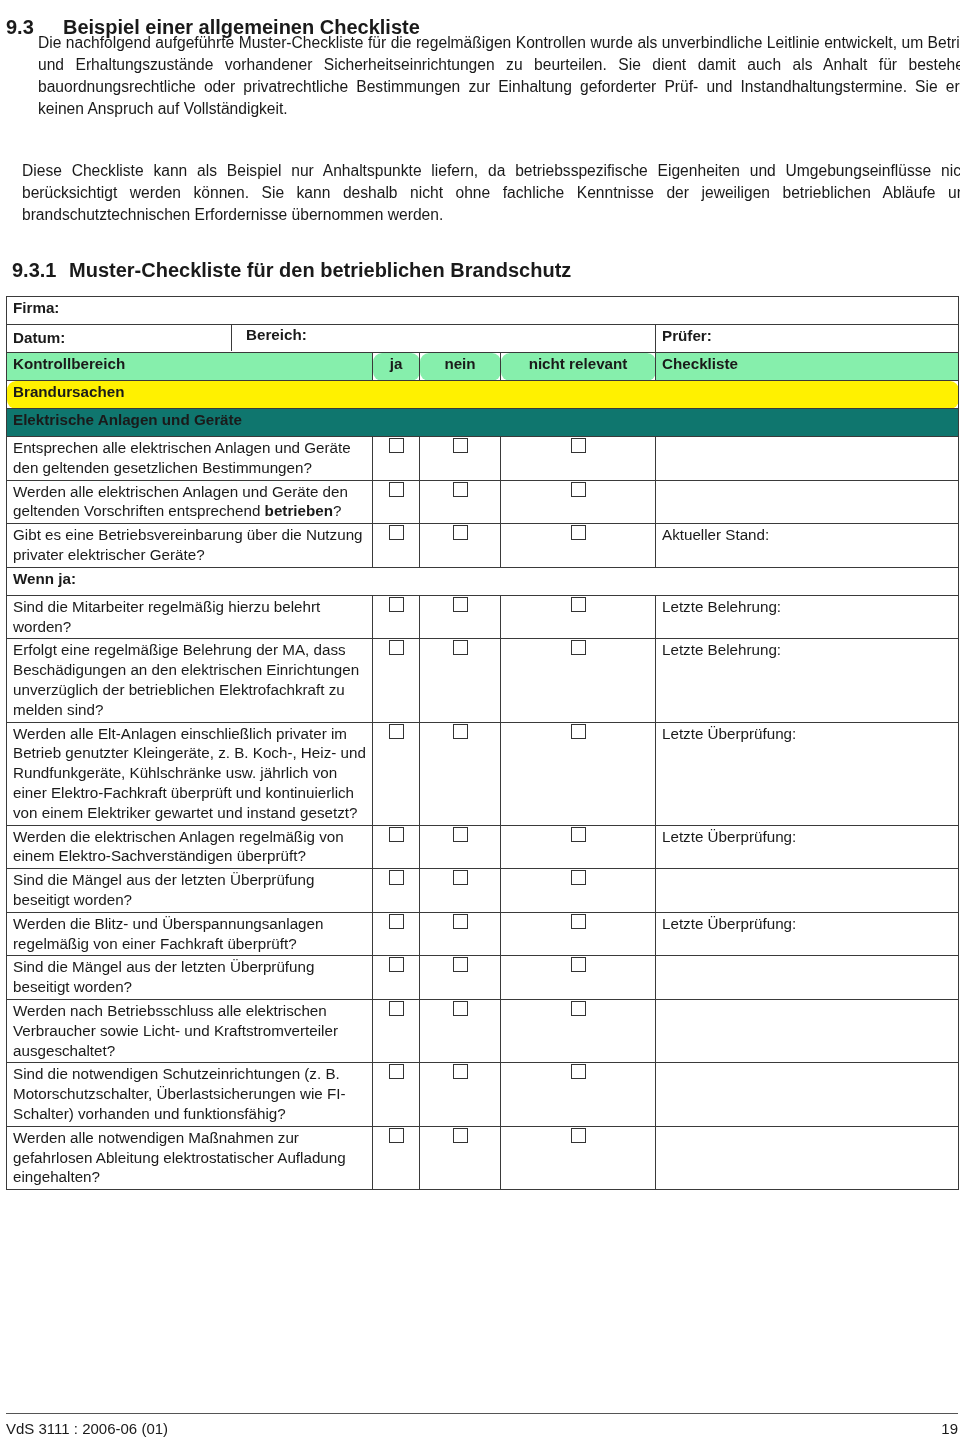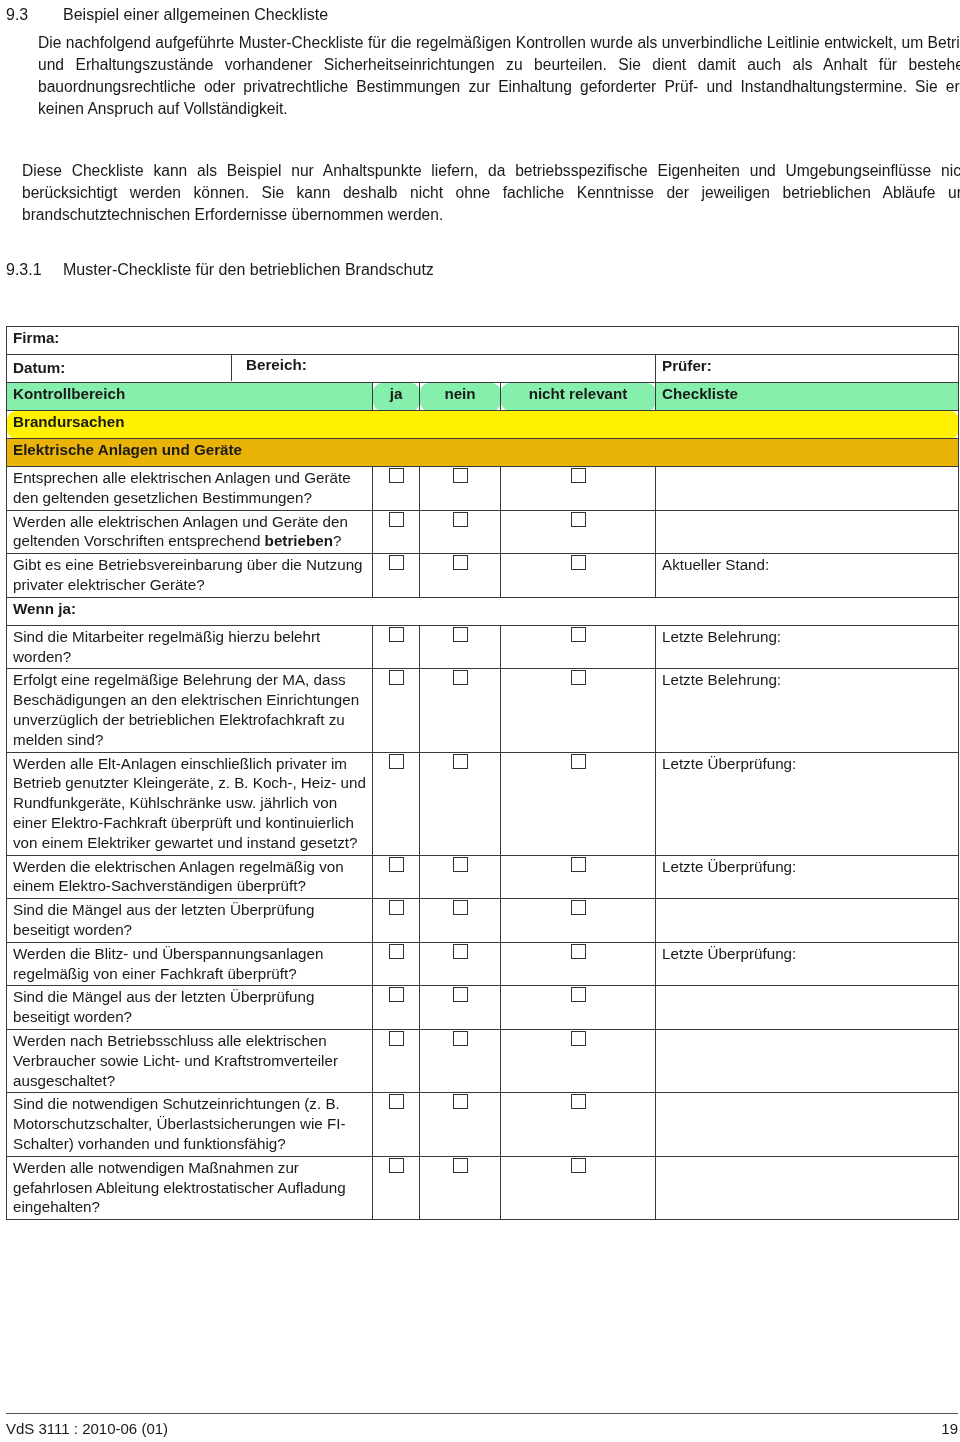--- a/index.html
+++ b/index.html
@@ -1,32 +1,32 @@
 <!DOCTYPE html>
 <html><head>
 <meta charset="utf-8">
 <style>
   html, body { margin: 0; padding: 0; background: #ffffff; }
   body { width: 960px; height: 1442px; position: relative; overflow: hidden;
          font-family: "Liberation Sans", sans-serif; color: #1a1a1a; }
-  .h1 { position: absolute; left: 6px; top: 4px; font-size: 16px; font-weight: normal; line-height: 22px; }
+  .h1 { position: absolute; left: 6px; top: 16px; font-size: 20px; font-weight: bold; line-height: 22px; }
   .h1 .num { display: inline-block; width: 57px; }
   .para { position: absolute; left: 6px; width: 952px; font-size: 15.6px; line-height: 22px; text-align: justify; }
   .p1 { top: 32px; margin-left: 32px; }
   .p2 { top: 160px; margin-left: 16px; }
-  .h2 { position: absolute; left: 6px; top: 259px; font-size: 16px; font-weight: normal; line-height: 22px; }
+  .h2 { position: absolute; left: 12px; top: 259px; font-size: 20px; font-weight: bold; line-height: 22px; }
   .h2 .num { display: inline-block; width: 57px; }
 
   table.cl { position: absolute; left: 6px; top: 296px; width: 952px; border-collapse: collapse;
-             font-size: 15.2px; line-height: 19.8px; table-layout: fixed; margin-top: 30px; }
+             font-size: 15.2px; line-height: 19.8px; table-layout: fixed; }
   table.cl td { border: 1px solid #3a3a3a; padding: 1px 6px 2px 6px; vertical-align: top; }
   .hdr td { background: #86efac; font-weight: bold; height: 24px; vertical-align: middle; }
   .hdr td.c { text-align: center; border-radius: 9px; }
   .sec1 td { background: #fff100; font-weight: bold; height: 24px; vertical-align: middle; border-radius: 9px; }
-  .sec2 td { background: #eab308; font-weight: bold; height: 24px; vertical-align: middle; border-bottom: 2px solid #b36a10; }
+  .sec2 td { background: #0f766e; font-weight: bold; height: 24px; vertical-align: middle; border-bottom: 2px solid #b36a10; }
   .meta td { height: 24px; vertical-align: middle; font-weight: bold; }
   td.cb { text-align: center; padding-top: 5px; }
   .box { display: inline-block; width: 13px; height: 13px; border: 1.5px solid #333; background: #fff; }
   .sub td { font-weight: bold; height: 24px; vertical-align: middle; }
 
   .footer-line { position: absolute; left: 6px; width: 952px; top: 1413px; height: 1px; background: #555; }
   .footer-left { position: absolute; left: 6px; top: 1420px; font-size: 15px; }
   .footer-right { position: absolute; right: 2px; top: 1420px; font-size: 15px; }
 </style>
 </head>
@@ -170,14 +170,14 @@
     <td>Werden alle notwendigen Maßnahmen zur gefahrlosen Ableitung elektrostatischer Aufladung eingehalten?</td>
     <td class="cb"><span class="box"></span></td>
     <td class="cb"><span class="box"></span></td>
     <td class="cb"><span class="box"></span></td>
     <td></td>
   </tr>
 </tbody>
   </table>
 
 <div class="footer-line"></div>
-<div class="footer-left">VdS 3111 : 2010-06 (01)</div>
+<div class="footer-left">VdS 3111 : 2006-06 (01)</div>
 <div class="footer-right">19</div>
 
 </body></html>

